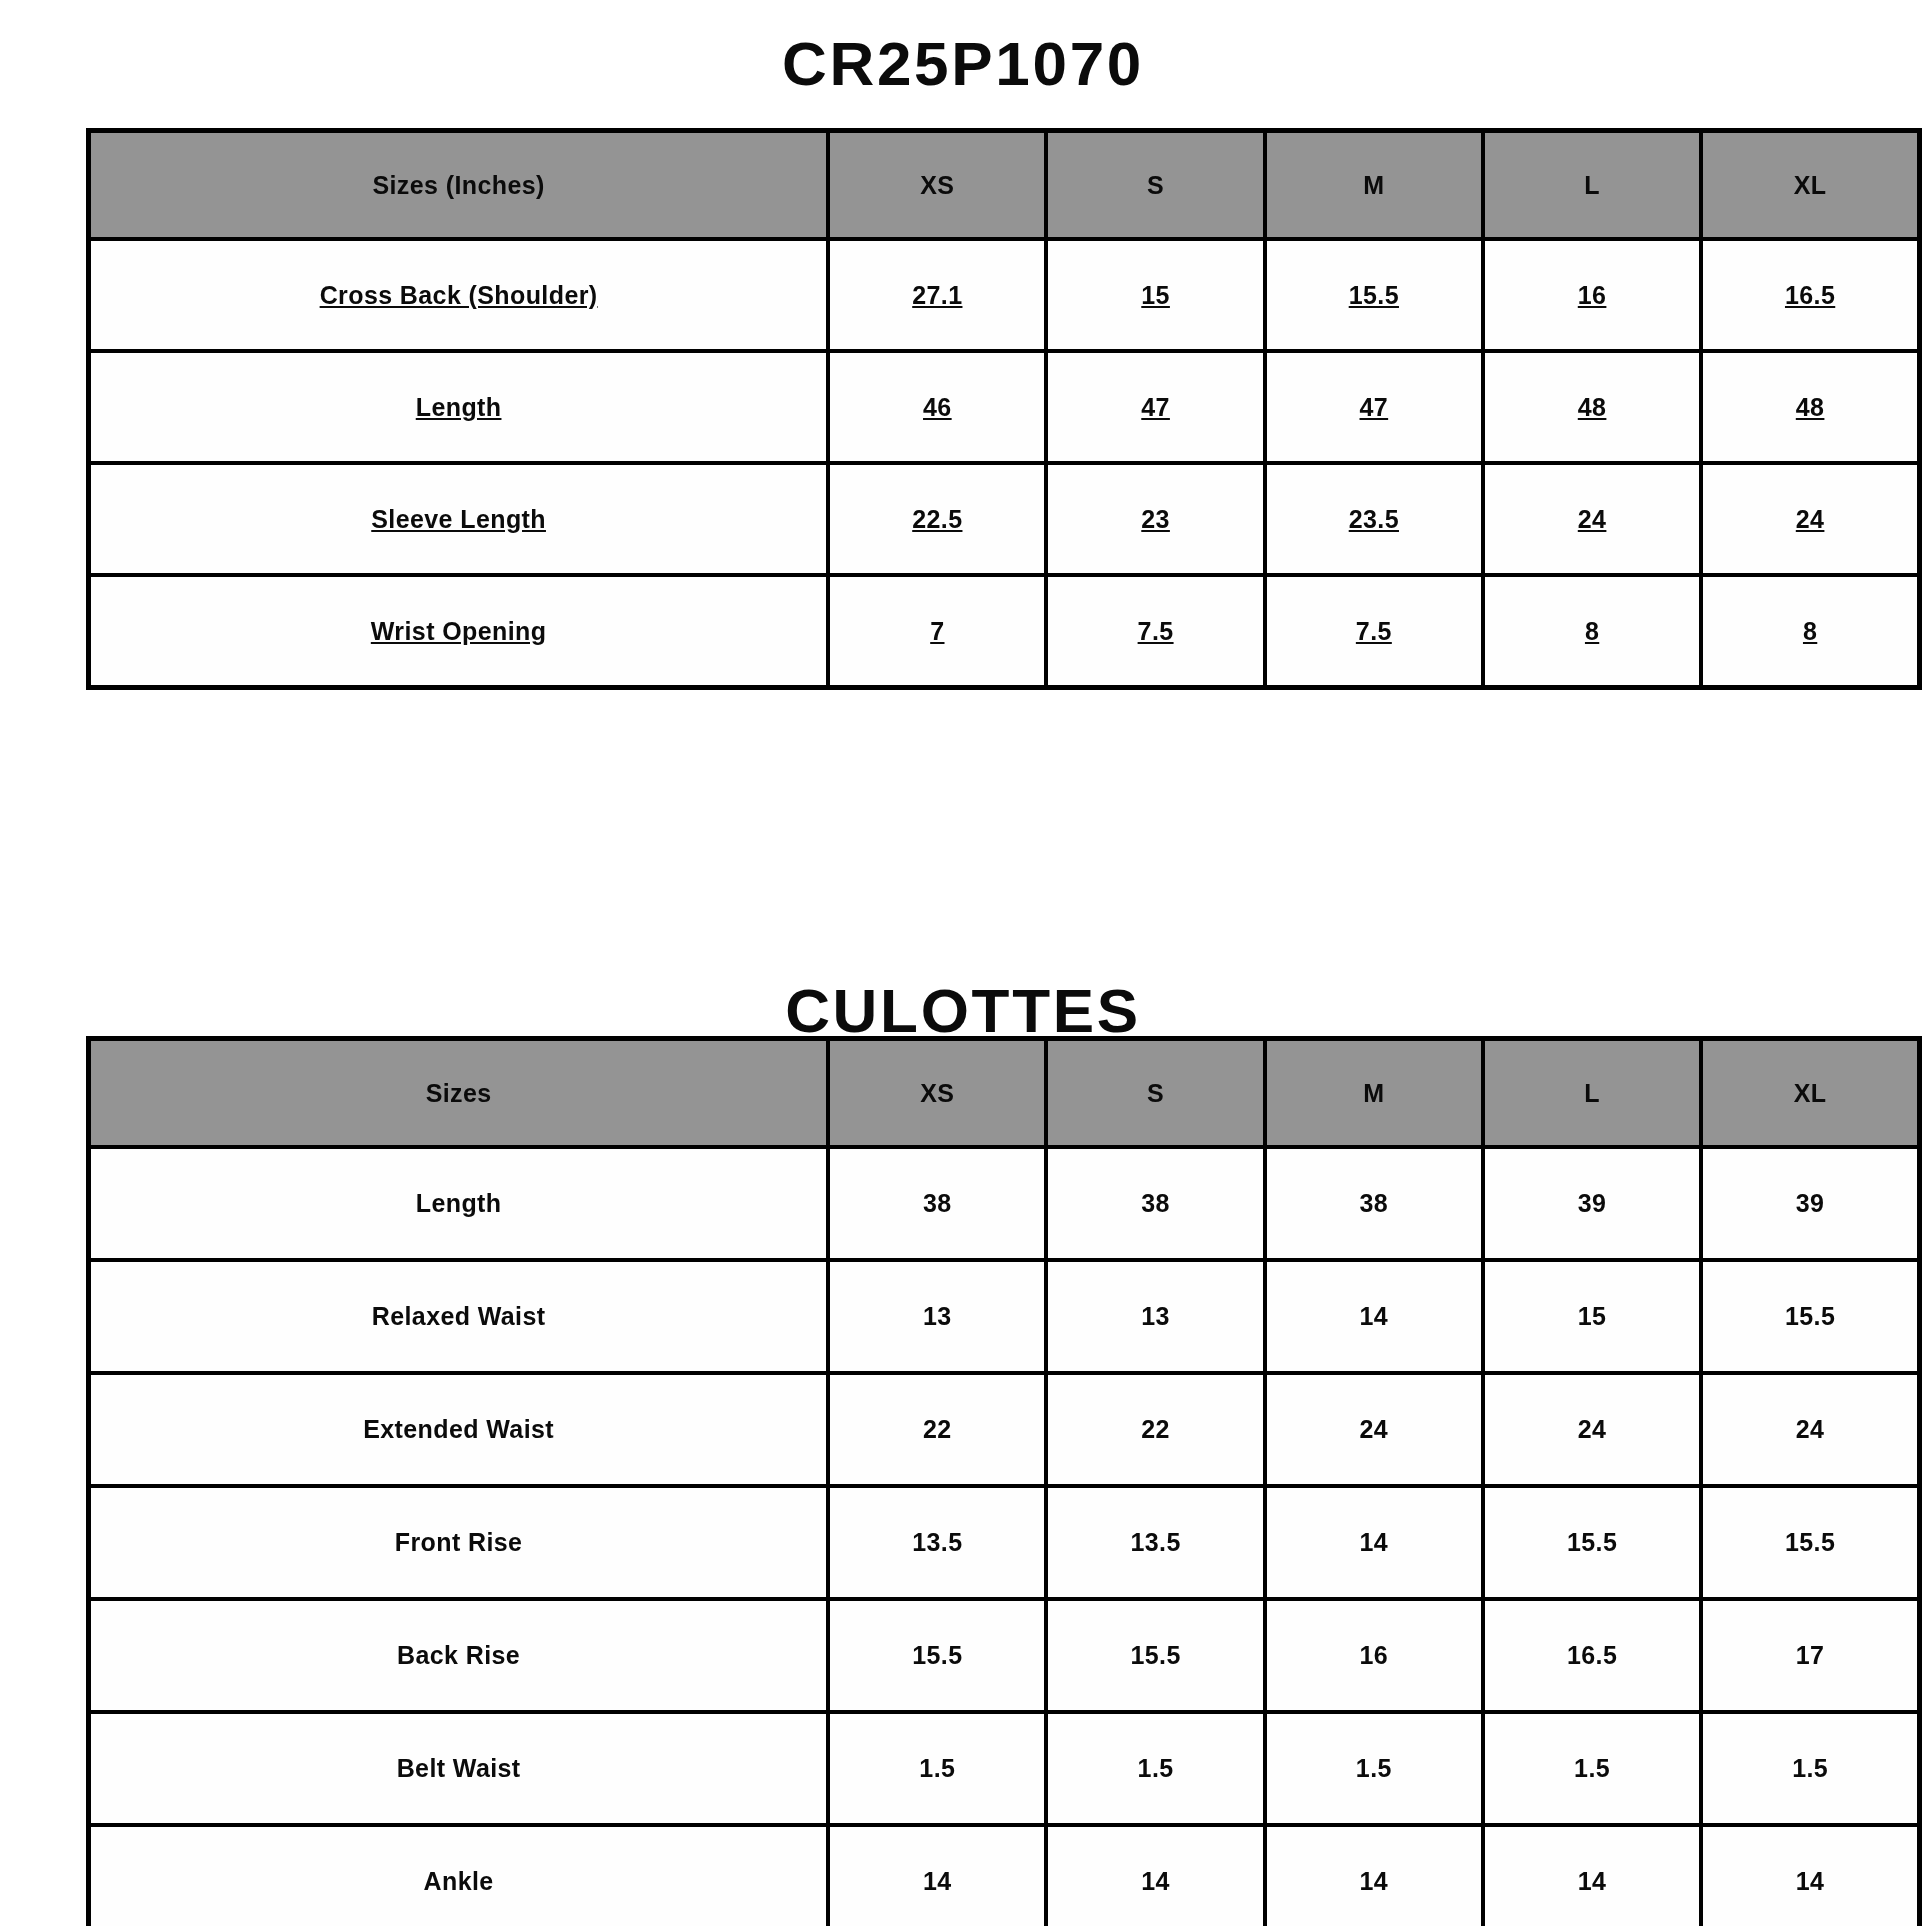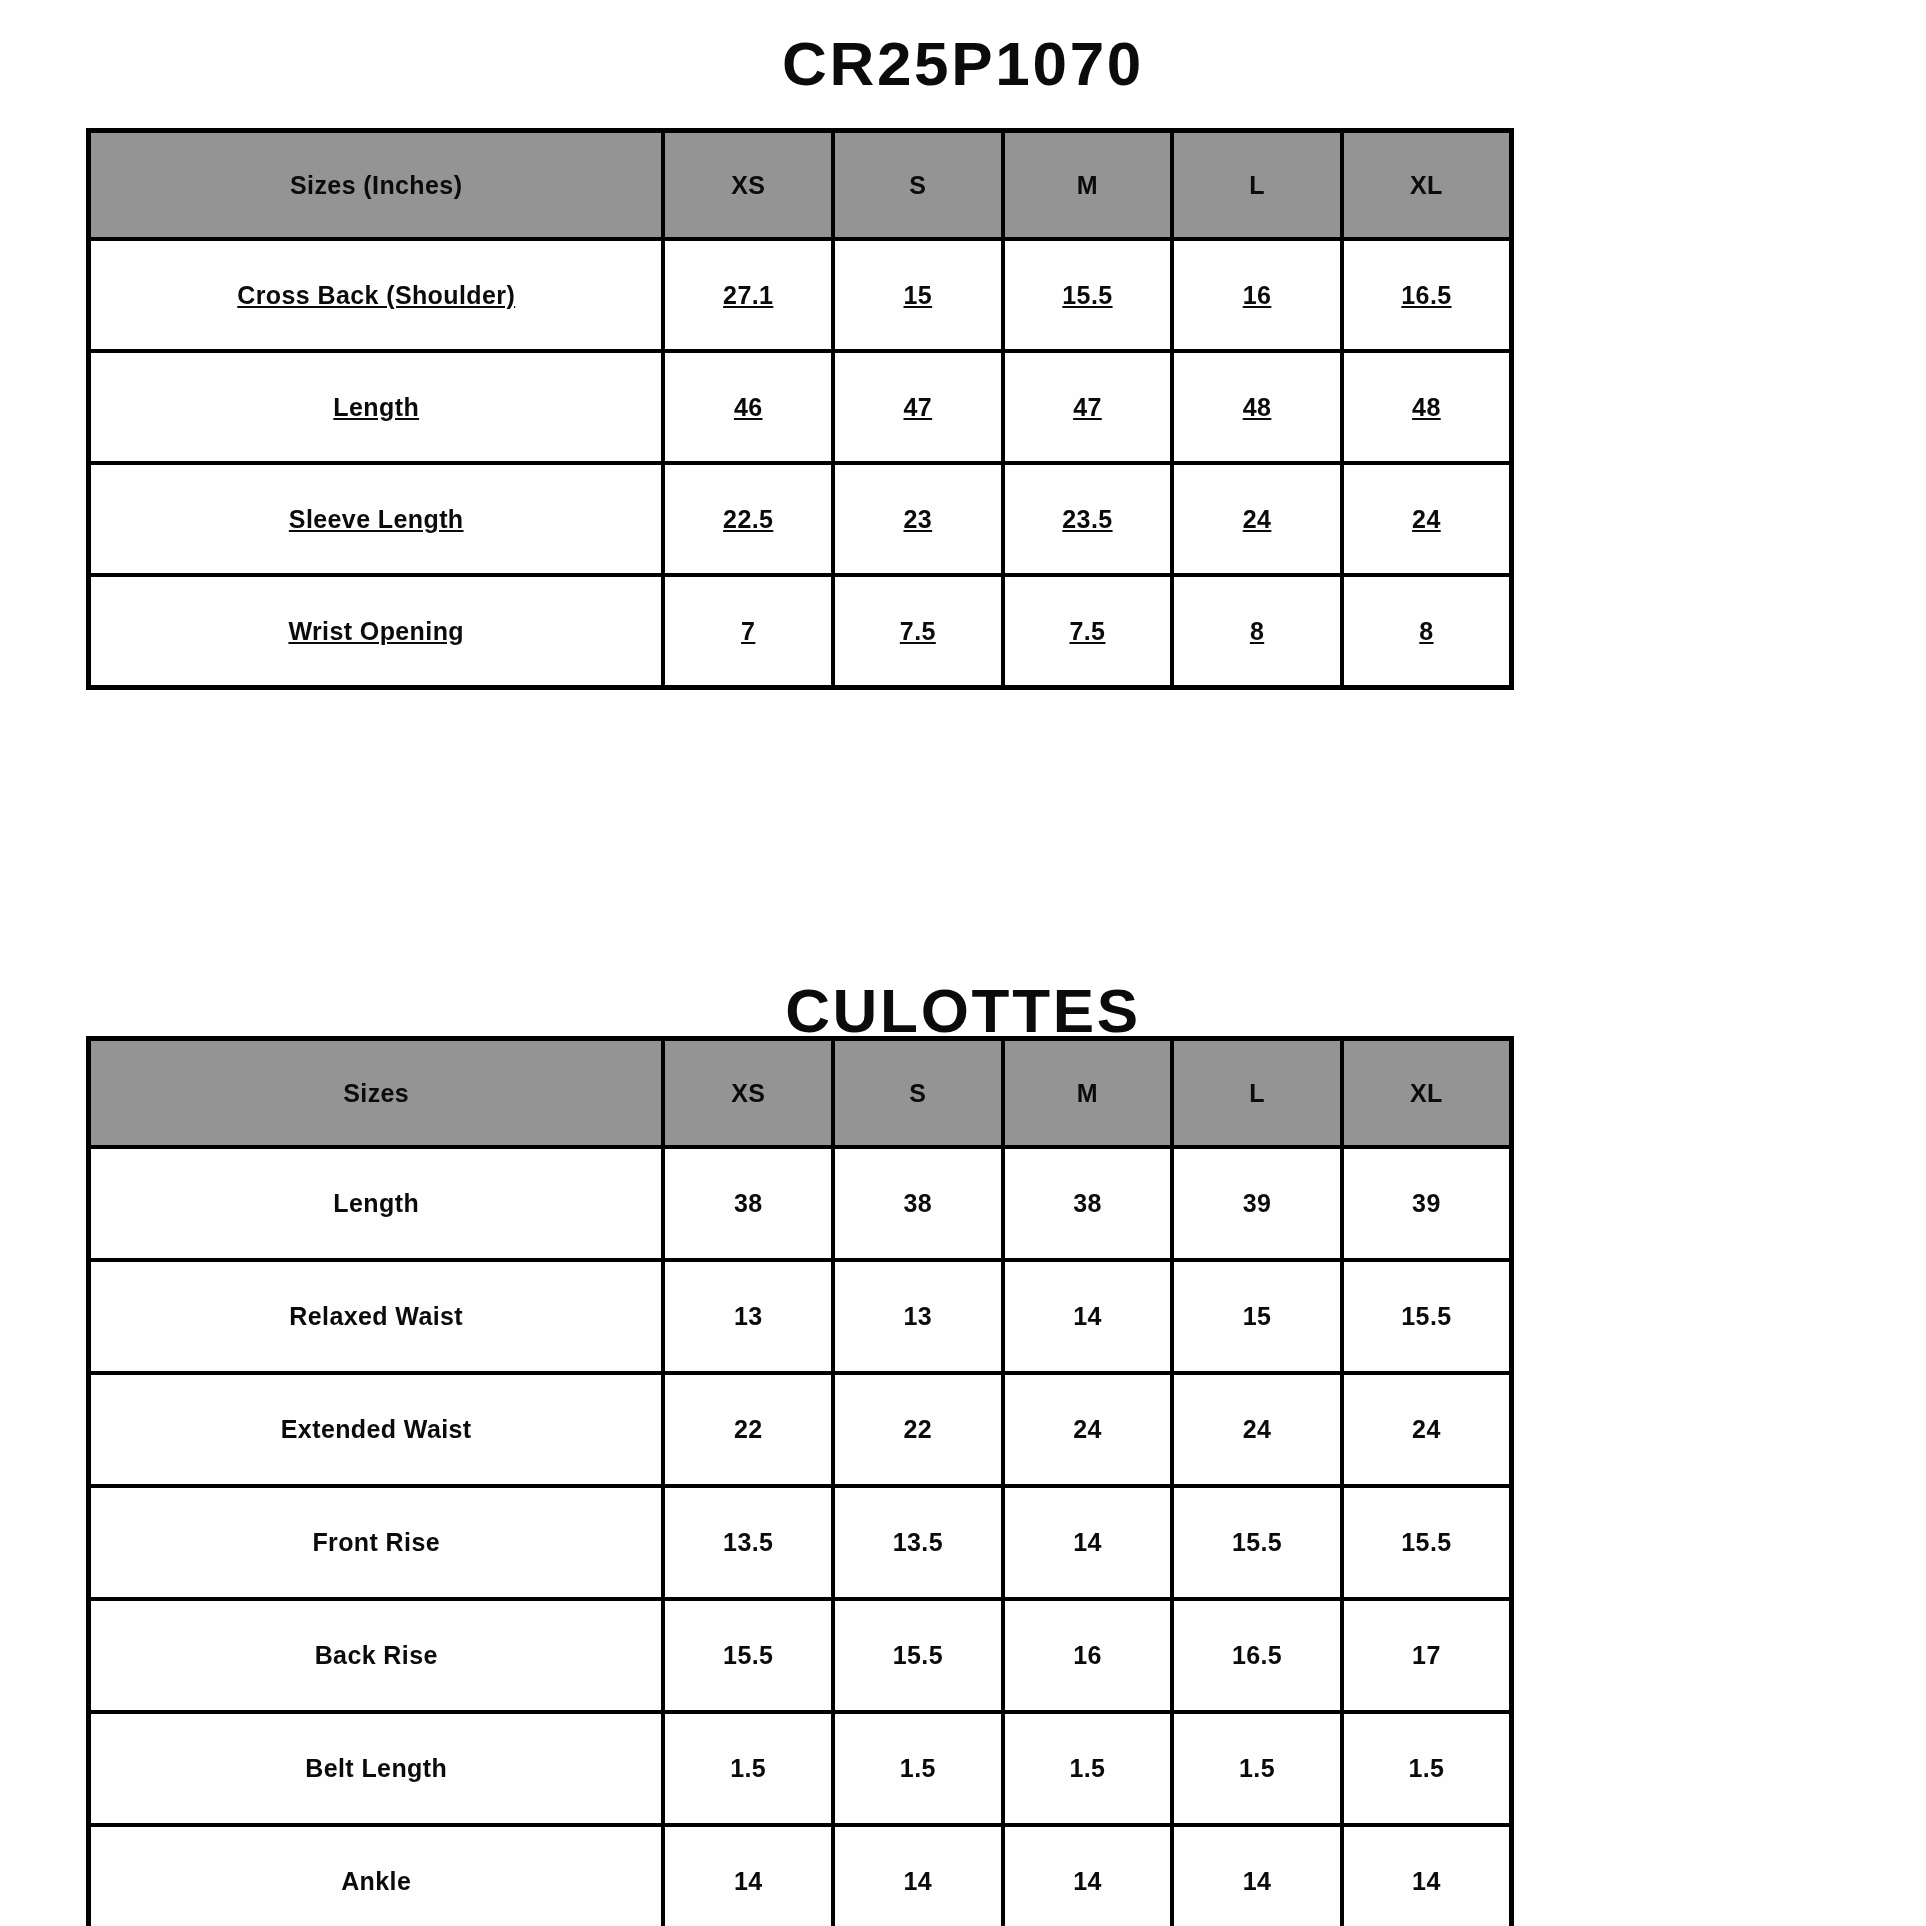--- a/index.html
+++ b/index.html
@@ -25,21 +25,21 @@
     line-height: 1;
     color: #0b0b0b;
     white-space: nowrap;
   }
   #title-top    { top: 33px; }
   #title-bottom { top: 980px; }
 
   table.size-table {
     position: absolute;
     left: 86px;
-    width: 1428px;
+    width: 1836px;
     border-collapse: collapse;
     table-layout: fixed;
     background: #ffffff;
     border: 5.4px solid #000000;
   }
   #table-top    { top: 128px; }
   #table-bottom { top: 1036px; }
 
   col.label-col { width: 40.4%; }
   col.data-col  { width: 11.92%; }
@@ -179,21 +179,21 @@
     </tr>
     <tr>
       <td>Back Rise</td>
       <td>15.5</td>
       <td>15.5</td>
       <td>16</td>
       <td>16.5</td>
       <td>17</td>
     </tr>
     <tr>
-      <td>Belt Length</td>
+      <td>Belt Waist</td>
       <td>1.5</td>
       <td>1.5</td>
       <td>1.5</td>
       <td>1.5</td>
       <td>1.5</td>
     </tr>
     <tr>
       <td>Ankle</td>
       <td>14</td>
       <td>14</td>

